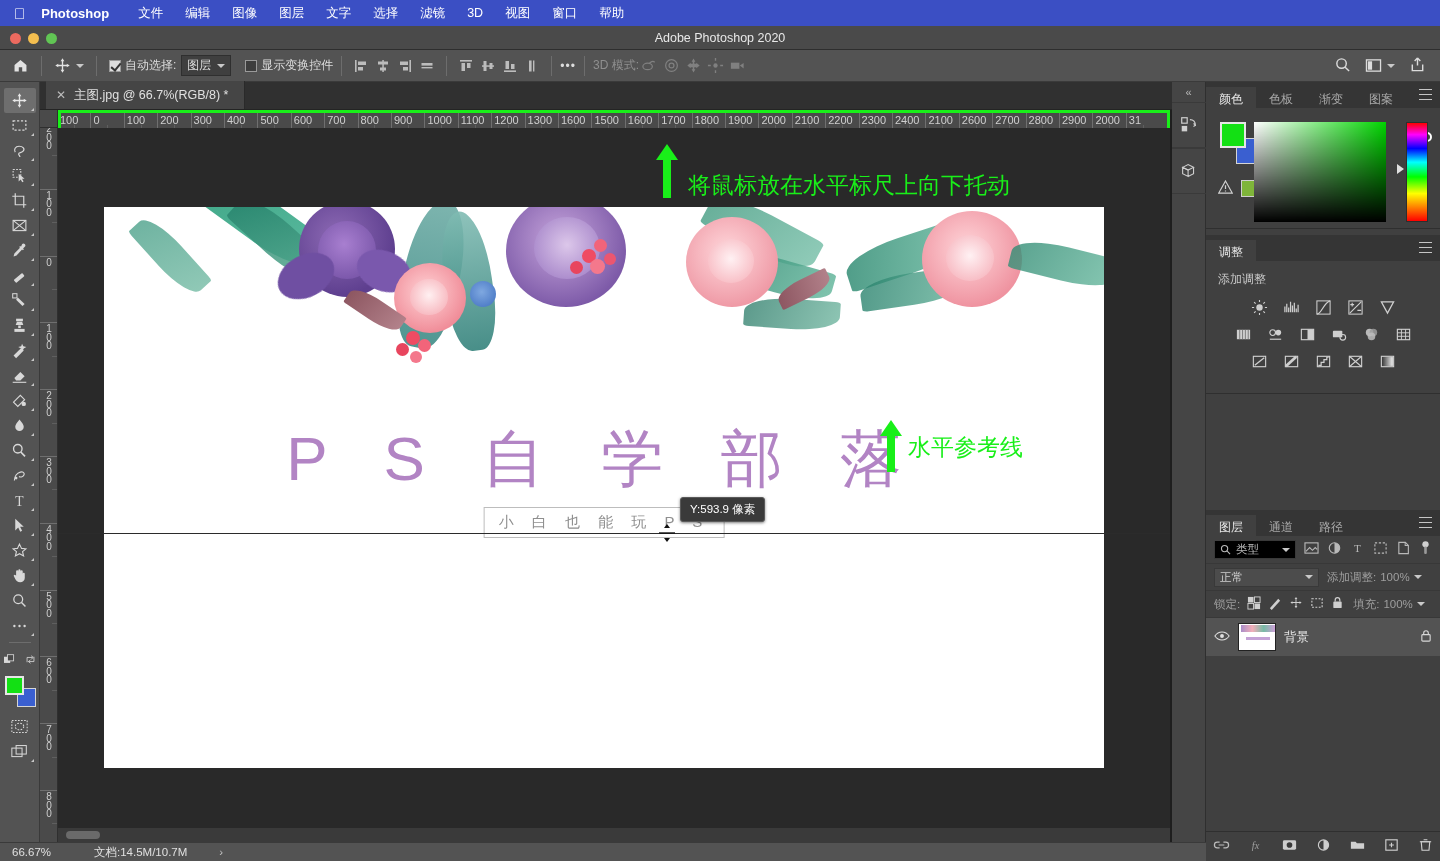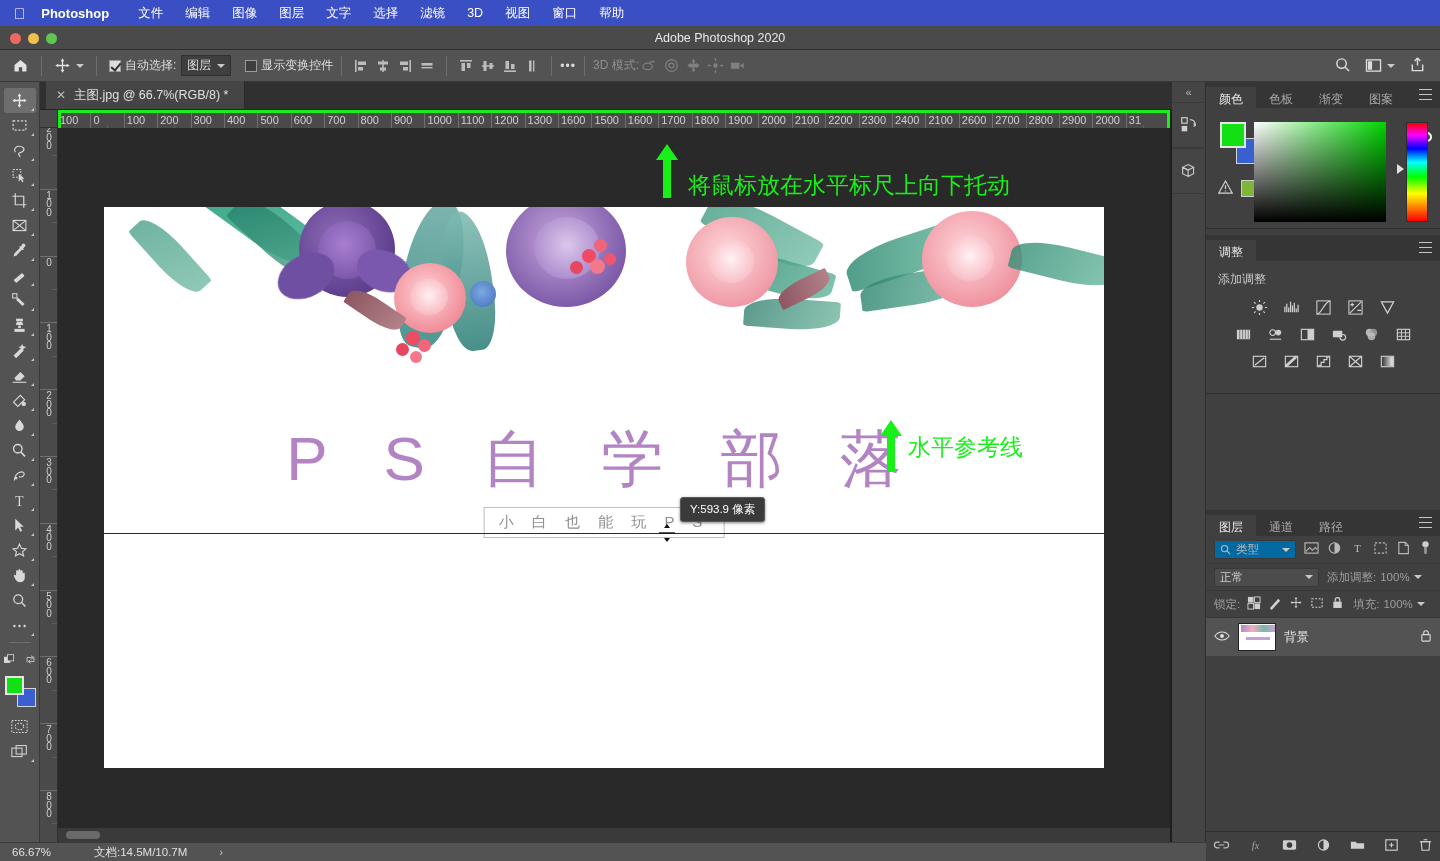--- a/index.html
+++ b/index.html
@@ -168,21 +168,21 @@
     border-top:5px solid transparent; border-bottom:5px solid transparent; border-left:7px solid #e0e0e0; }
   #cp-ring { position:absolute; left:168px; top:10px; width:10px; height:10px; border:2px solid #fff; border-radius:50%; }
   
   #adj-body { padding:8px 10px 14px 10px; }
   #adj-label { font-size:12px; color:#c9c9c9; margin:2px 0 10px 2px; }
   .adj-row { display:flex; gap:12px; justify-content:center; margin-bottom:9px; }
   .adj-ic { width:20px; height:18px; display:flex; align-items:center; justify-content:center; color:#cfcfcf; }
   
   #layers-panel { position:absolute; left:0; top:428px; width:234px; height:351px; background:#404040; }
   .lyr-row { display:flex; align-items:center; height:24px; padding:0 8px; gap:8px; border-bottom:1px solid #383838; }
-  .filter-box { display:flex; align-items:center; gap:5px; background:#0369a1; border:1px solid #393939; height:19px; padding:0 5px; width:92px; color:#b9b9b9; font-size:11.5px; }
+  .filter-box { display:flex; align-items:center; gap:5px; background:#000000; border:1px solid #393939; height:19px; padding:0 5px; width:92px; color:#b9b9b9; font-size:11.5px; }
   .blend-box { display:flex; align-items:center; background:#4c4c4c; border:1px solid #393939; height:19px; padding:0 5px; width:105px; color:#cfcfcf; font-size:11.5px; }
   .op-box { display:flex; align-items:center; gap:4px; font-size:11.5px; color:#9e9e9e; }
   .op-val { color:#9e9e9e; }
   .layer-item { display:flex; align-items:center; height:38px; background:#535353; padding:0 8px; gap:8px; }
   .layer-thumb { width:38px; height:28px; background:#fff; border:1px solid #222; position:relative; overflow:hidden; }
   .layer-name { font-size:12.5px; color:#e6e6e6; flex:1; }
   #layers-footer { position:absolute; left:0; bottom:0; width:234px; height:30px; background:#404040;
     border-top:1px solid #2f2f2f; display:flex; align-items:center; justify-content:center; gap:17px; color:#bdbdbd; }
   
   #statusbar {

